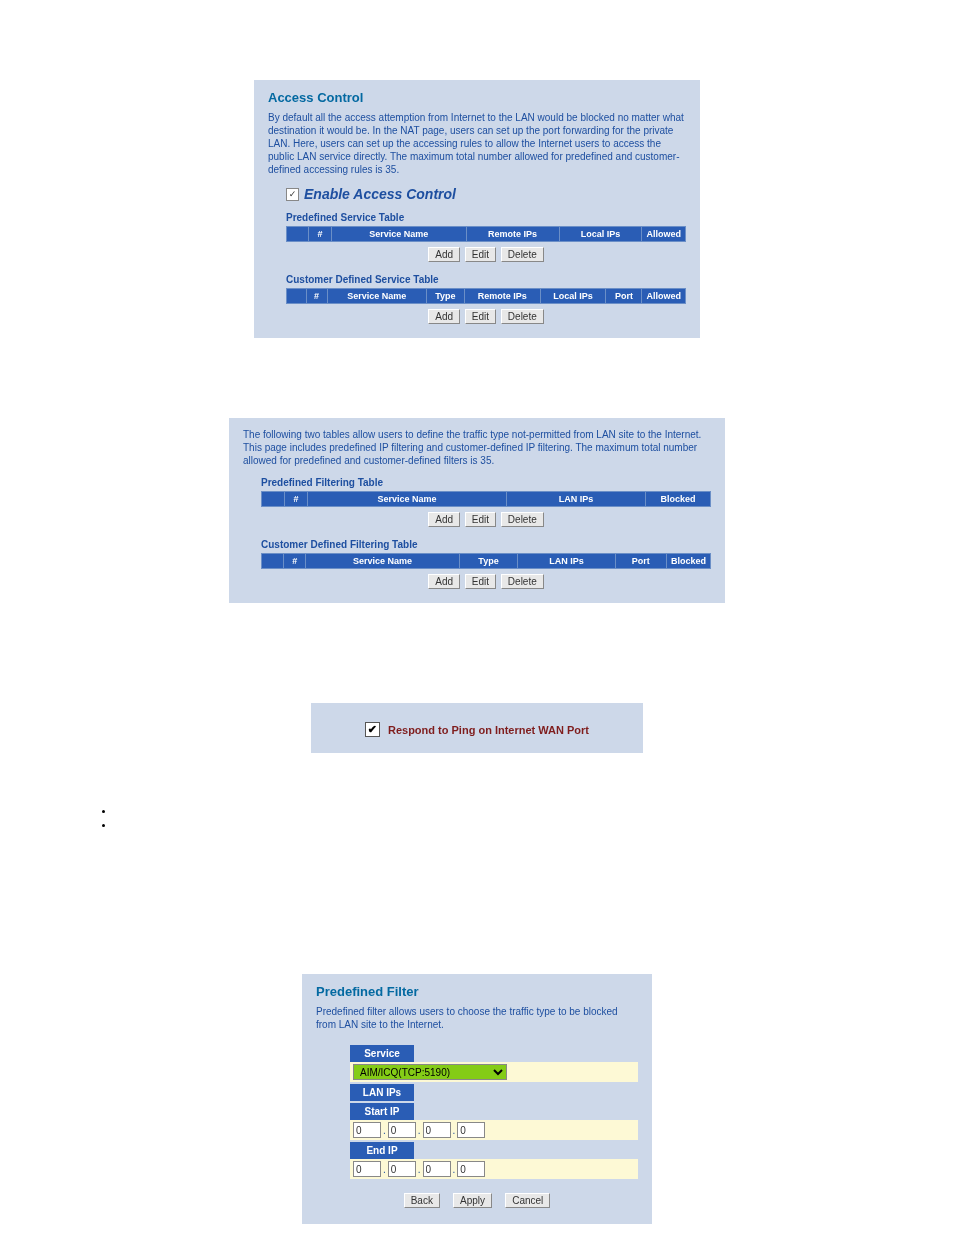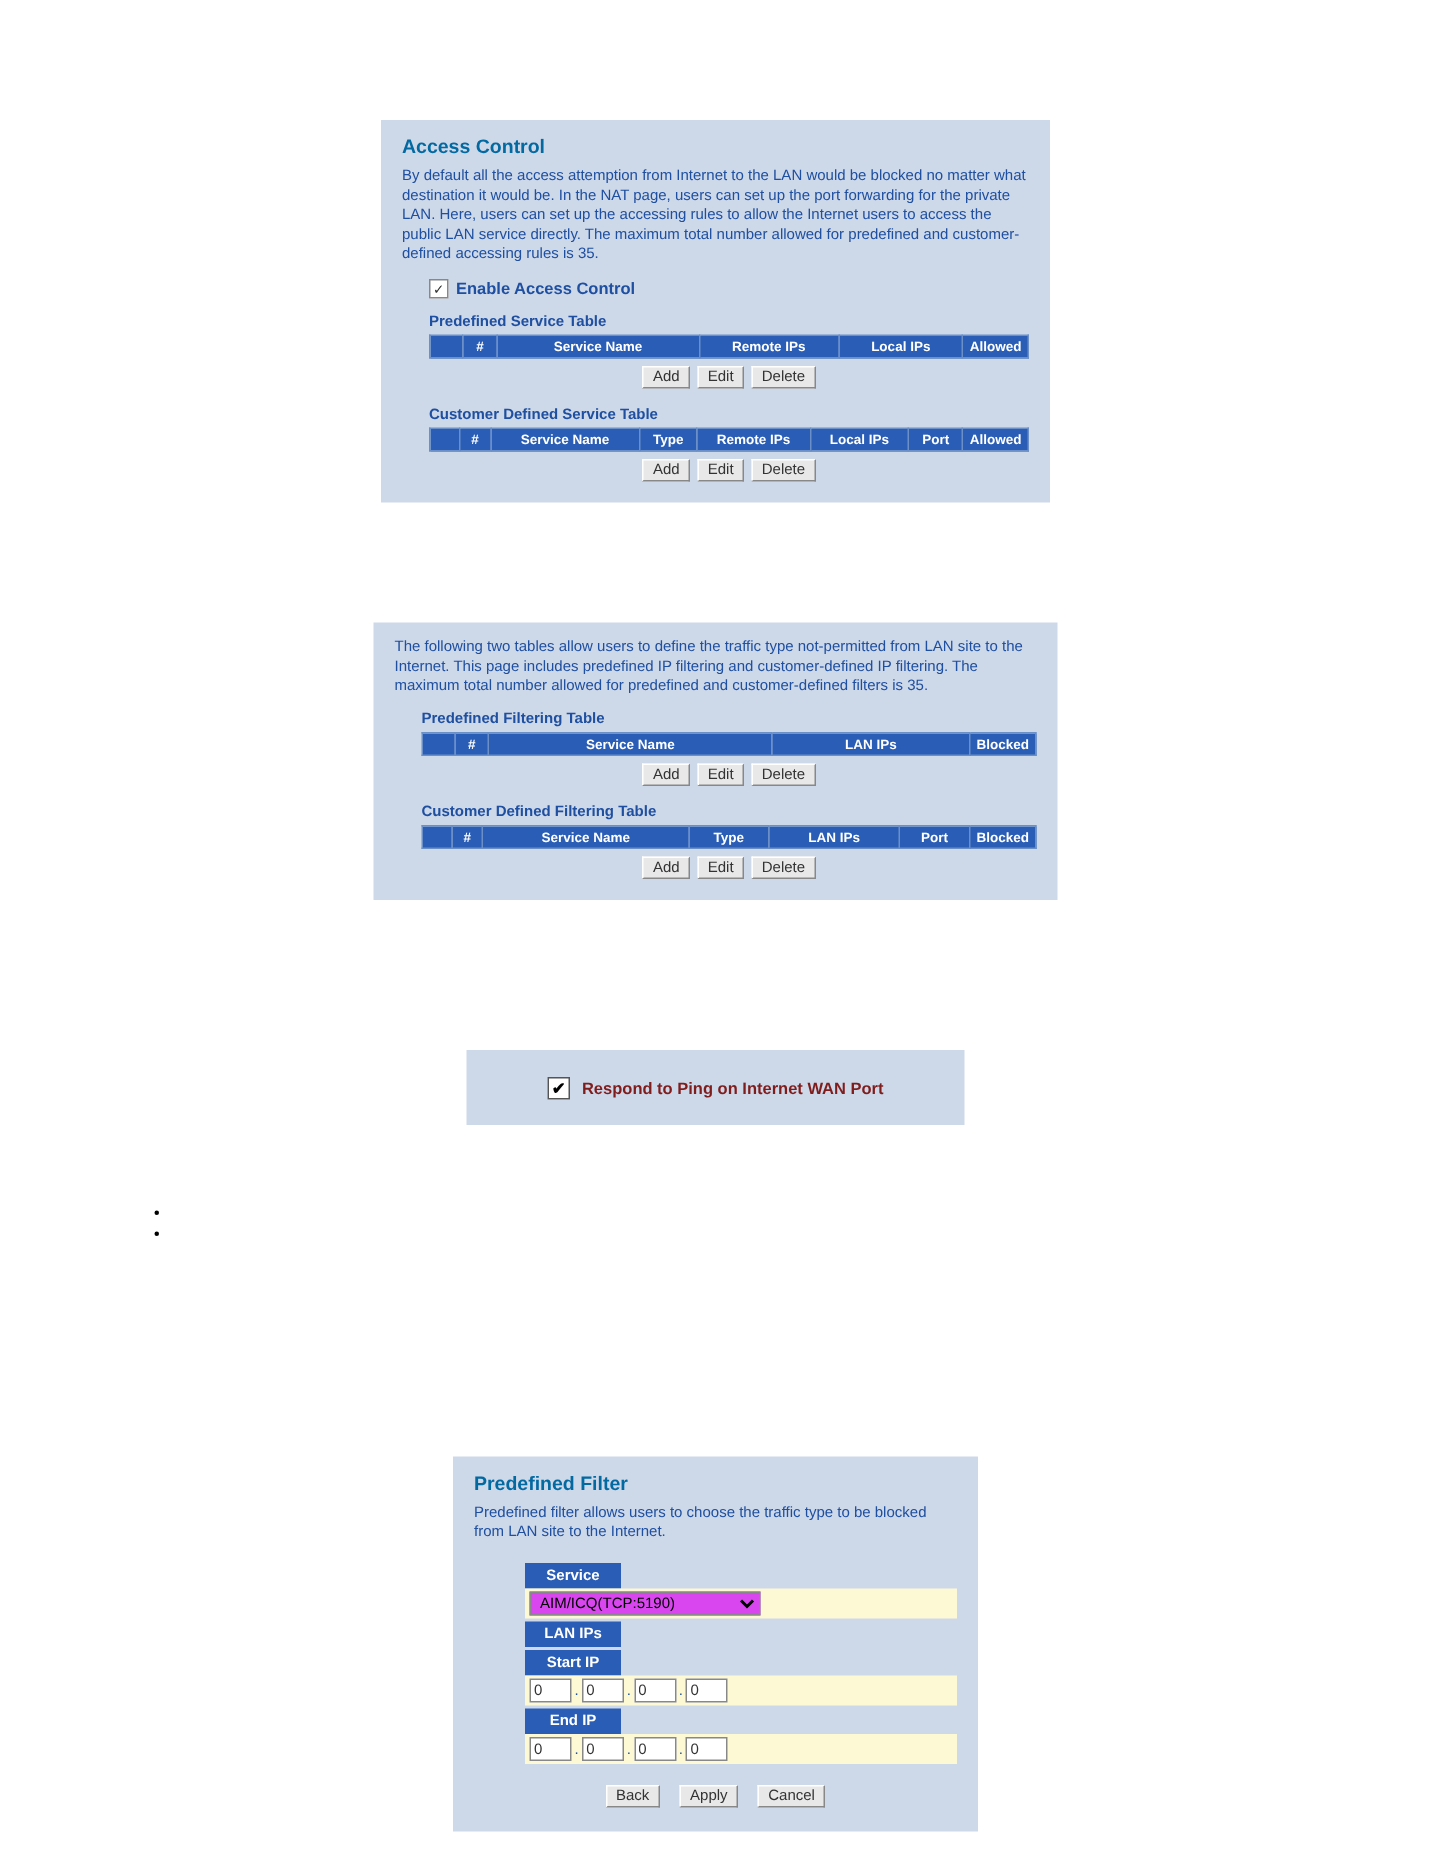--- a/index.html
+++ b/index.html
@@ -33,21 +33,21 @@
     width: 11px; height: 11px;
     background: #fff;
     border: 1px solid #888;
     margin-right: 5px;
     display: inline-flex;
     align-items: center;
     justify-content: center;
     font-size: 9px;
     color: #333;
   }
-  .chk-label { color: #1e4fa0; font-weight: bold; font-size: 11px; }
+  .chk-label { color: #1e4fa0; font-weight: bold; font-size: 14px; font-style: italic; }
   .section-label {
     color: #1e4fa0;
     font-weight: bold;
     font-size: 10px;
     margin: 10px 0 3px 0;
   }
   .tbl { width: 100%; border-collapse: collapse; }
   .tbl th {
     background: #2a5db5;
     color: #fff;
@@ -125,21 +125,21 @@
   .pf-cell {
     background: #fdf9d5;
     flex: 1;
     padding: 2px 3px;
     display: flex;
     align-items: center;
     gap: 2px;
   }
   .pf-select {
     font-size: 10px;
-    background: #d946ef;
+    background: #84cc16;
     border: 1px solid #888;
     padding: 0 2px;
     height: 16px;
   }
   .pf-select-wide { width: 154px; }
   .pf-select-narrow { width: 74px; }
   .pf-oct {
     width: 22px;
     height: 14px;
     background: #fff;
@@ -204,21 +204,21 @@
         <span class="btn">Add</span>
         <span class="btn">Edit</span>
         <span class="btn">Delete</span>
       </div>
     </div>
   </div>
 </div>
 
 <div class="spacer"></div>
 
-<div class="panel" style="width:456px;">
+<div class="panel" style="width:496px;">
   <div class="panel-inner">
     <div class="desc">The following two tables allow users to define the traffic type not-permitted from LAN site to the Internet. This page includes predefined IP filtering and customer-defined IP filtering. The maximum total number allowed for predefined and customer-defined filters is 35.</div>
     <div class="indent">
       <div class="section-label">Predefined Filtering Table</div>
       <table class="tbl">
         <tbody>
             <tr>
           <th class="th-cb"></th>
           <th class="th-num">#</th>
           <th style="width:190px">Service Name</th>

